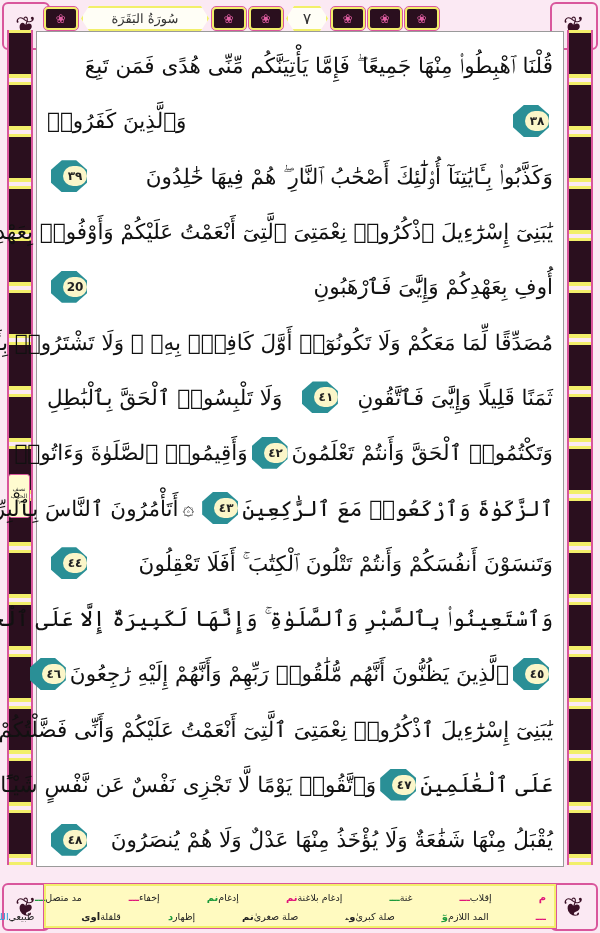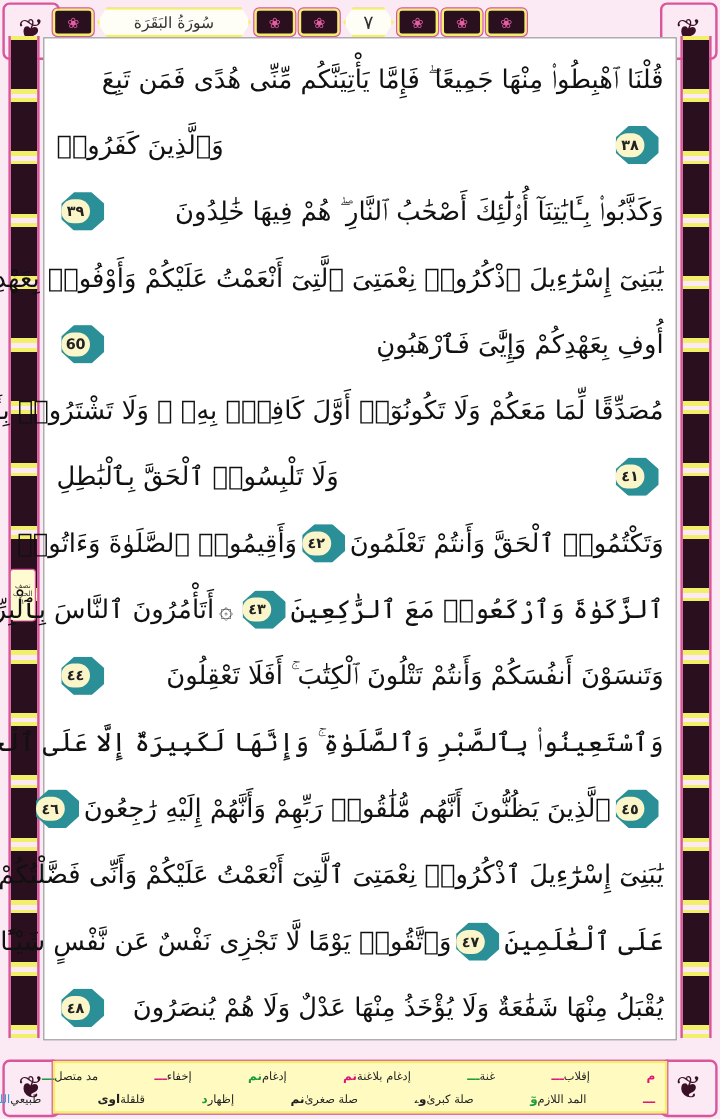--- a/index.html
+++ b/index.html
@@ -72,21 +72,21 @@
     font-family:"DejaVu Serif", serif; font-size:21.5px; color:#111;
     white-space:nowrap; direction:rtl; unicode-bidi:plaintext;
     letter-spacing:-0.2px;
   }
   .line .seg { display:inline-block; }
   .c-blue { color:#1f98d6; }
   .c-green { color:#1d9a3c; }
   .c-red { color:#e0157a; }
 
   .ayah {
-    display:inline-flex; align-items:center; justify-content:flex-end;
+    display:inline-flex; align-items:center; justify-content:flex-start;
     width:36px; height:32px; margin:0 4px;
     background:#2a8f96;
     clip-path:polygon(30% 0,70% 0,100% 30%,100% 70%,70% 100%,30% 100%,0 70%,0 30%);
     position:relative; flex:0 0 auto;
   }
   .ayah span {
     display:flex; align-items:center; justify-content:center;
     width:24px; height:20px; background:#fbf6c9; border-radius:10px;
     color:#222; font-family:"DejaVu Sans", sans-serif; font-size:12px; font-weight:bold;
   }
@@ -167,29 +167,30 @@
         </span>
     </div>
 
     <div class="line">
       <span class="seg">يَٰبَنِىٓ إِسْرَٰٓءِيلَ ٱذْكُرُوا۟ نِعْمَتِىَ ٱلَّتِىٓ أَنْعَمْتُ عَلَيْكُمْ وَأَوْفُوا۟ بِعَهْدِىٓ</span>
     </div>
 
     <div class="line">
       <span class="seg">أُوفِ بِعَهْدِكُمْ وَإِيَّٰىَ فَٱرْهَبُونِ</span>
       <span class="ayah">
-          <span>60</span>
+          <span>20</span>
         </span>
     </div>
 
     <div class="line">
       <span class="seg">مُصَدِّقًا لِّمَا مَعَكُمْ وَلَا تَكُونُوٓا۟ أَوَّلَ كَافِرٍۭ بِهِۦ ۖ وَلَا تَشْتَرُوا۟ بِـَٔايَٰتِى</span>
     </div>
 
     <div class="line">
+      <span class="seg">ثَمَنًا قَلِيلًا وَإِيَّٰىَ فَٱتَّقُونِ</span>
       <span class="ayah">
           <span>٤١</span>
         </span>
       <span class="seg">وَلَا تَلْبِسُوا۟ ٱلْحَقَّ بِٱلْبَٰطِلِ</span>
     </div>
 
     <div class="line">
       <span class="seg">وَتَكْتُمُوا۟ ٱلْحَقَّ وَأَنتُمْ تَعْلَمُونَ</span>
       <span class="ayah">
           <span>٤٢</span>

